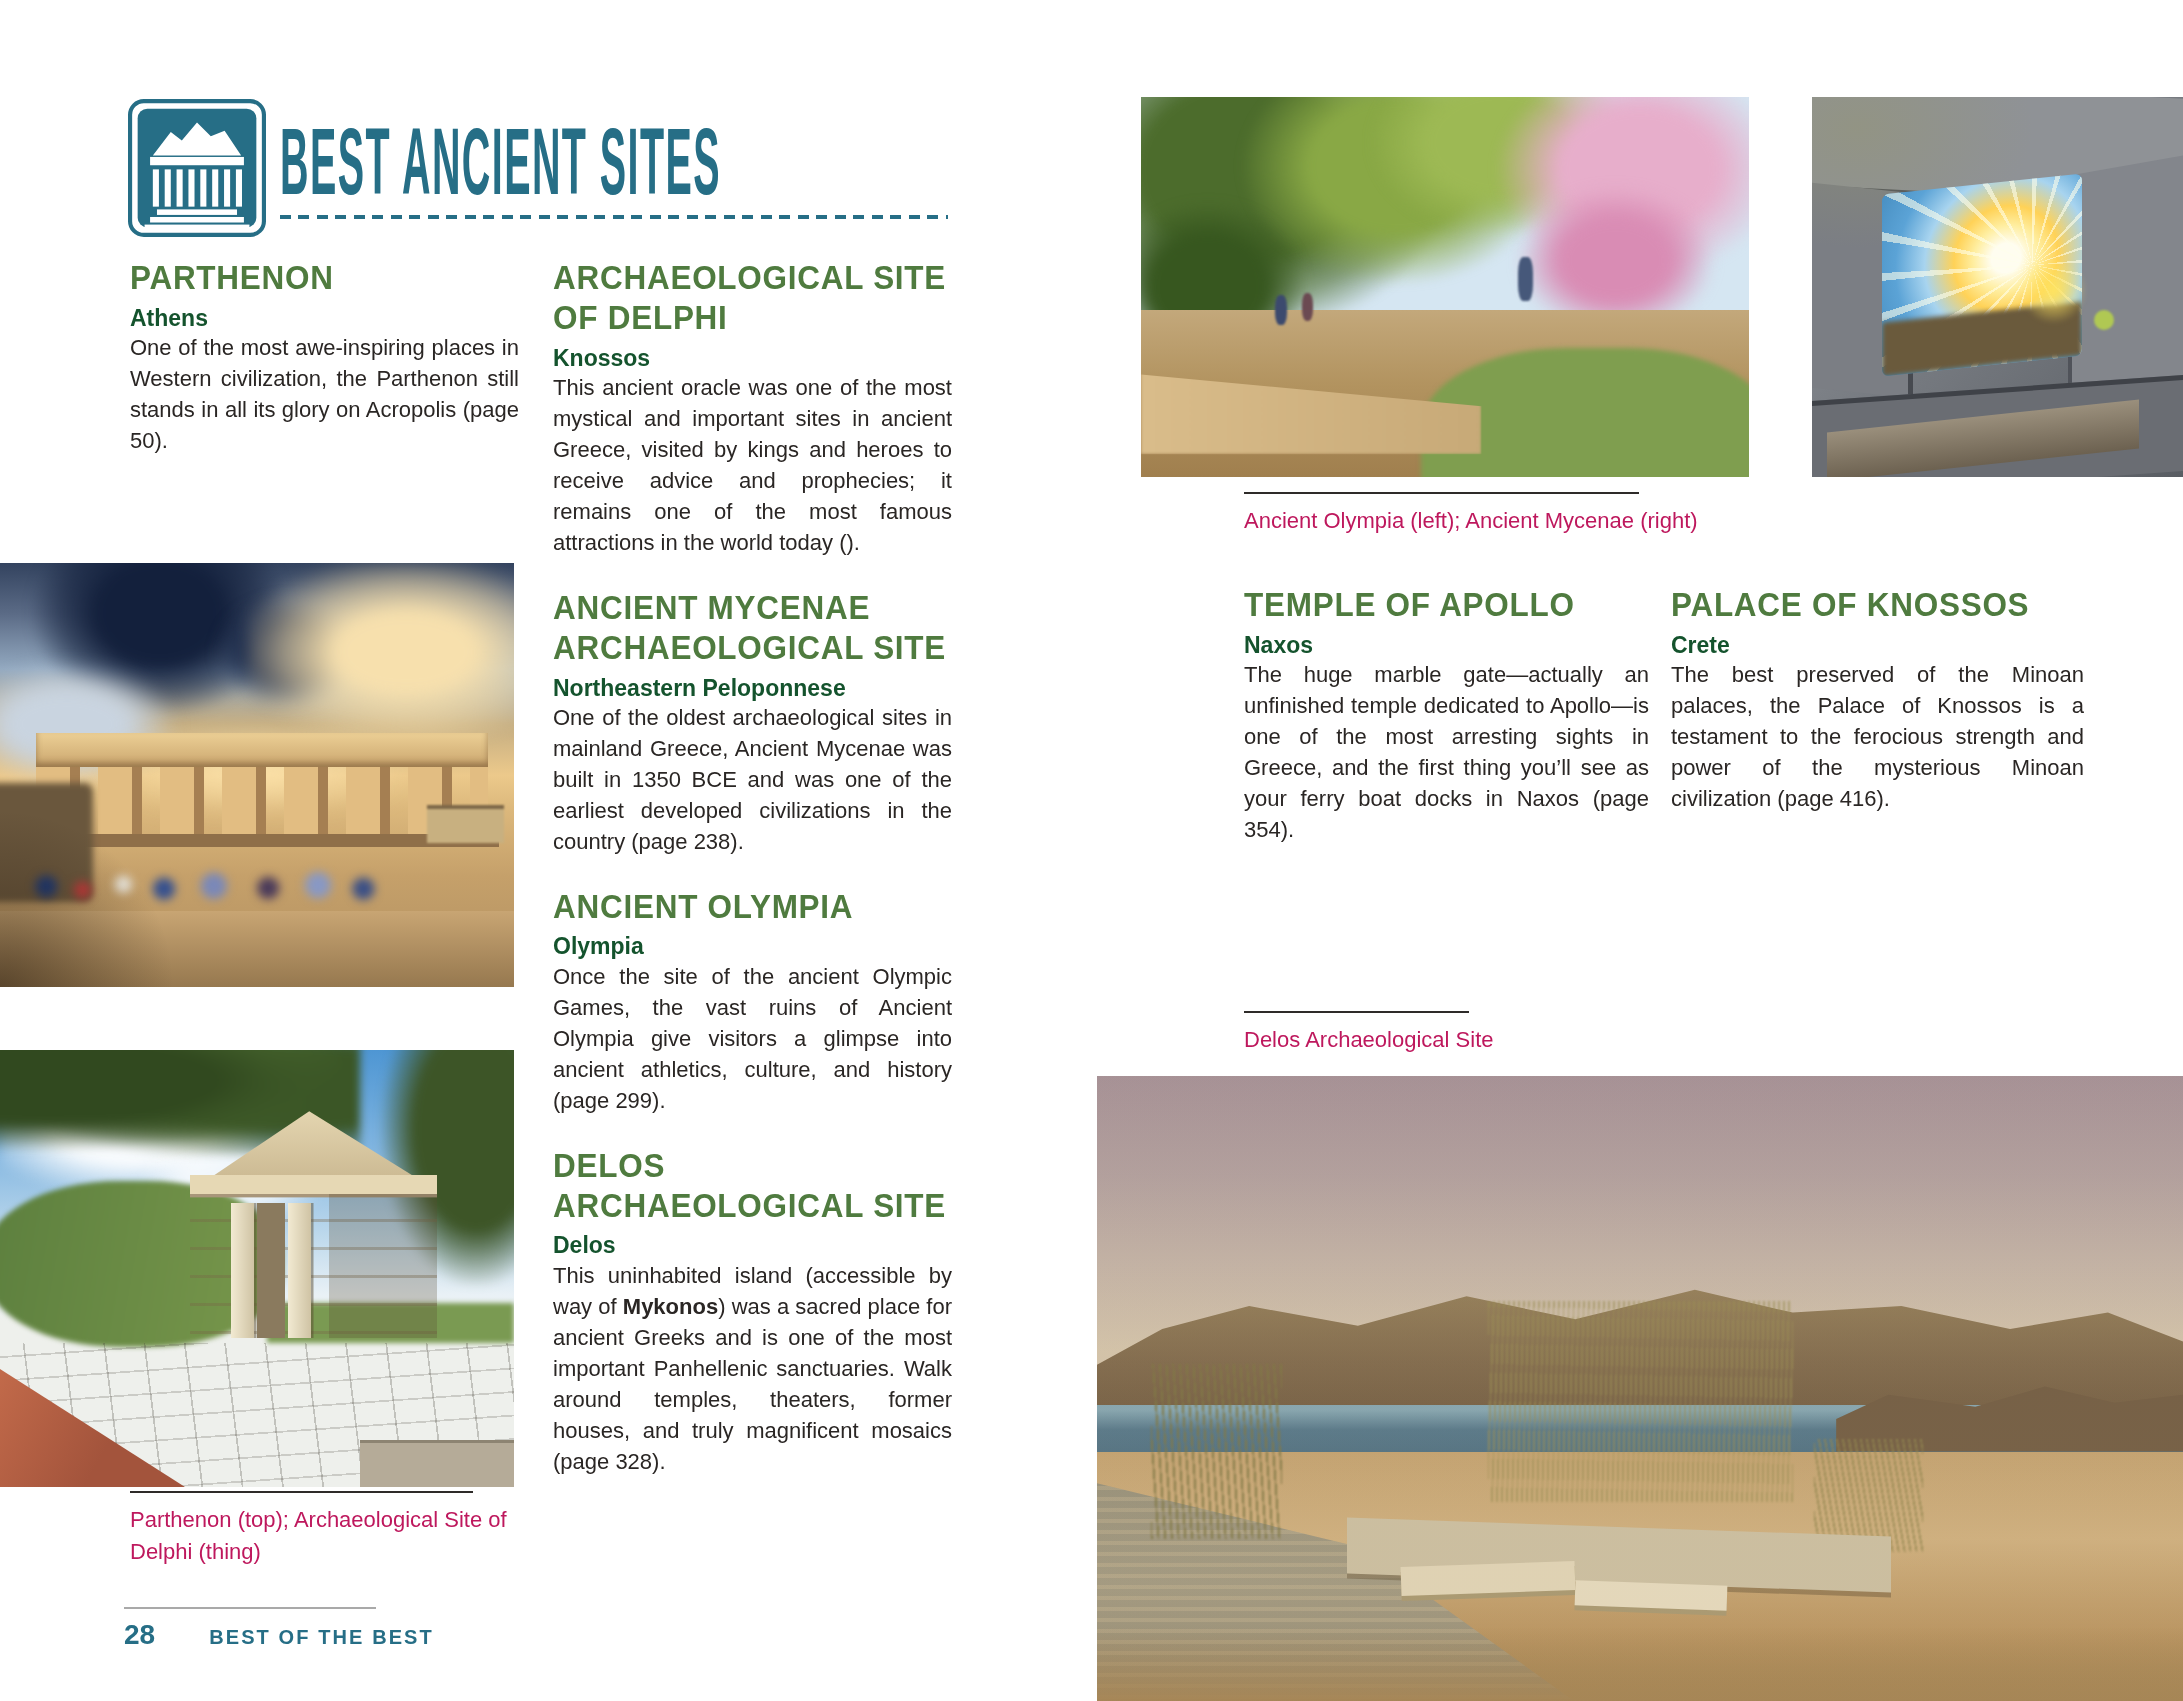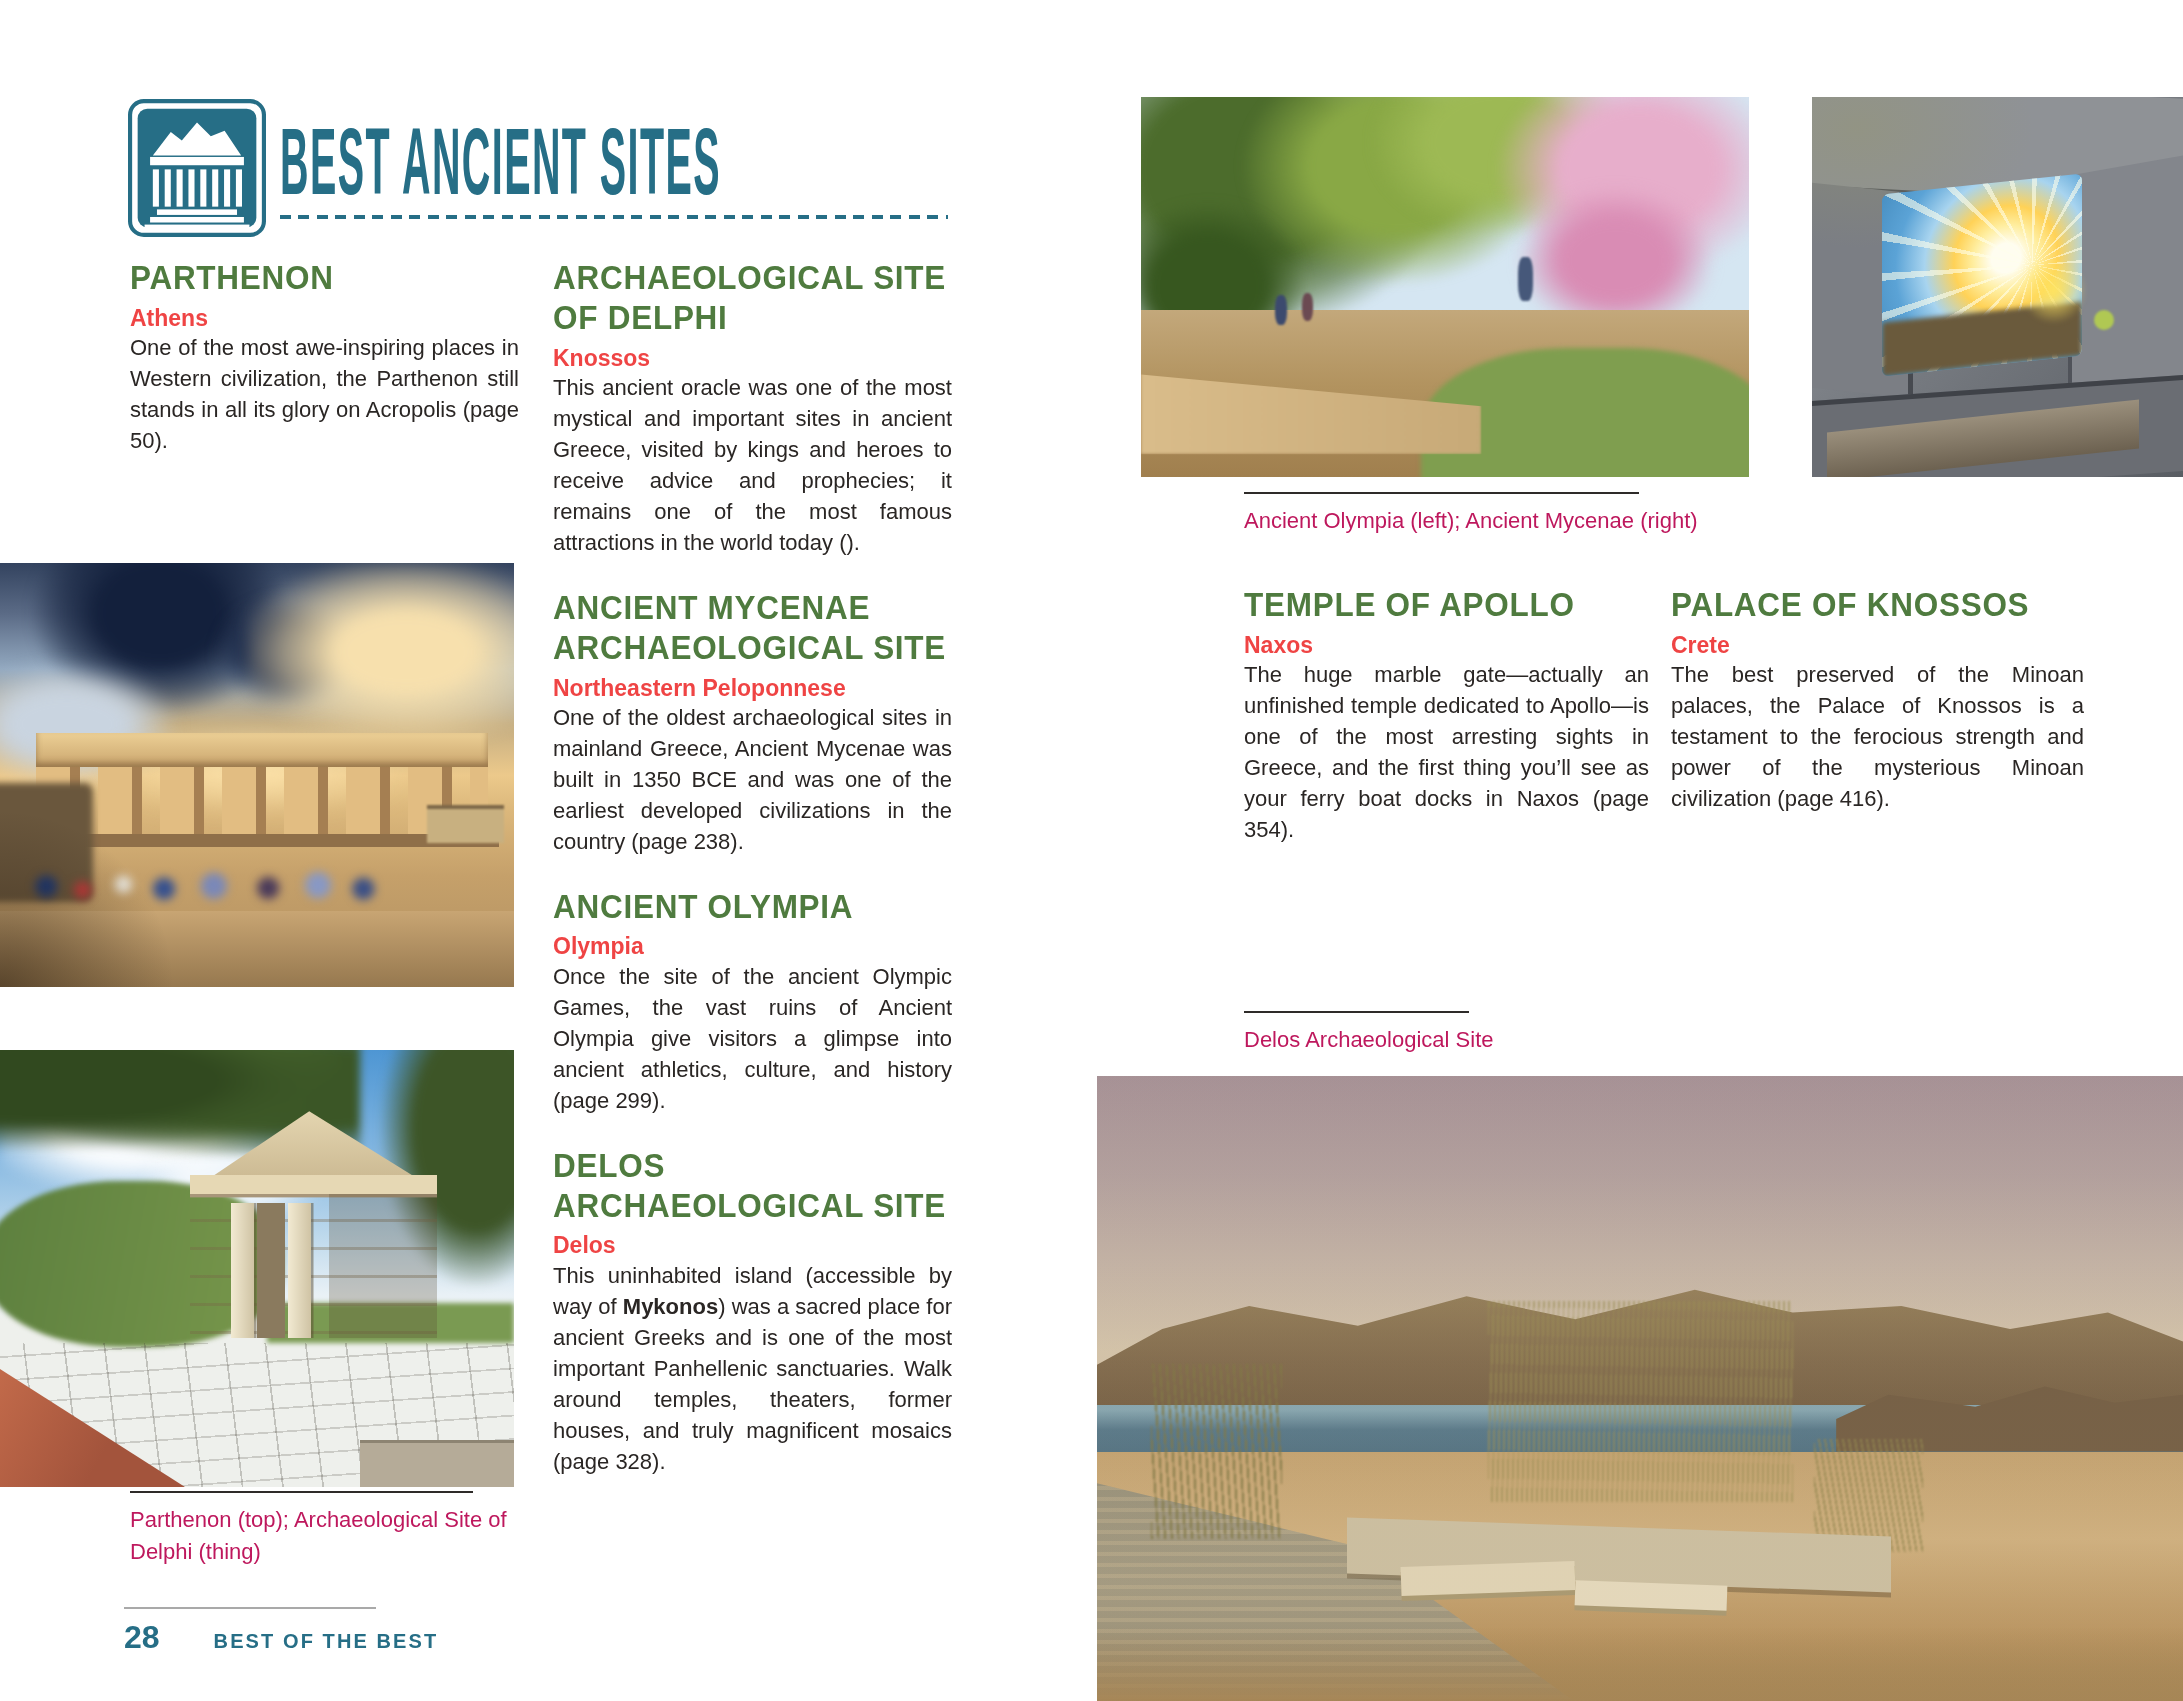--- a/index.html
+++ b/index.html
@@ -18,37 +18,37 @@
   
   .col{position:absolute;}
   .col1{left:130px;top:257px;width:389px;}
   .col2{left:553px;top:257px;width:399px;}
   .col3{left:1244px;top:584px;width:405px;}
   .col4{left:1671px;top:584px;width:413px;}
   .section{margin:0 0 28.6px 0;}
   .sec-title{font-size:34px;line-height:40px;font-weight:700;color:#4f7b3f;
              letter-spacing:0.8px;margin:0 0 6.7px 0;width:108%;transform:scaleX(.926);
              transform-origin:left top;}
-  .sec-loc{font-size:23px;line-height:28.6px;font-weight:700;color:#ef4444;margin:0;}
+  .sec-loc{font-size:23px;line-height:28.6px;font-weight:700;color:#14532d;margin:0;}
   .sec-body{font-size:22px;line-height:31px;margin:0;text-align:justify;color:#2a2624;}
   .sec-body .b{font-weight:700;}
 
   
   .cap-line{height:1.7px;background:#2e2b29;margin:0 0 11px 0;}
   .cap-text{font-size:22px;line-height:32px;color:#be185d;}
   .caption-left{left:130px;top:1491px;width:424px;}
   .caption-left .cap-line{width:343px;}
   .caption-a{left:1244px;top:492px;width:605px;}
   .caption-a .cap-line{width:395px;}
   .caption-b{left:1244px;top:1011px;width:521px;}
   .caption-b .cap-line{width:225px;}
   .footer{left:124px;top:1607px;width:353px;}
   .footer-line{width:252px;height:1.7px;background:#a9a9a9;margin:0 0 10px 0;}
   .footer-row{display:flex;align-items:baseline;gap:30px;color:#266e86;}
-  .footer-num{font-size:32px;font-weight:700;}
+  .footer-num{font-size:28px;font-weight:700;}
   .footer-label{font-size:20px;font-weight:700;letter-spacing:2.1px;margin-left:24px;}
 
   
   .ph{position:absolute;overflow:hidden;background:#888;}
   .ph>div{position:absolute;}
   .photo1{left:0;top:563px;width:514px;height:424px;}
   .photo2{left:0;top:1050px;width:514px;height:437px;}
   .photoA{left:1141px;top:97px;width:608px;height:380px;}
   .photoB{left:1812px;top:97px;width:371px;height:380px;}
   .photoC{left:1097px;top:1076px;width:1087px;height:626px;}

